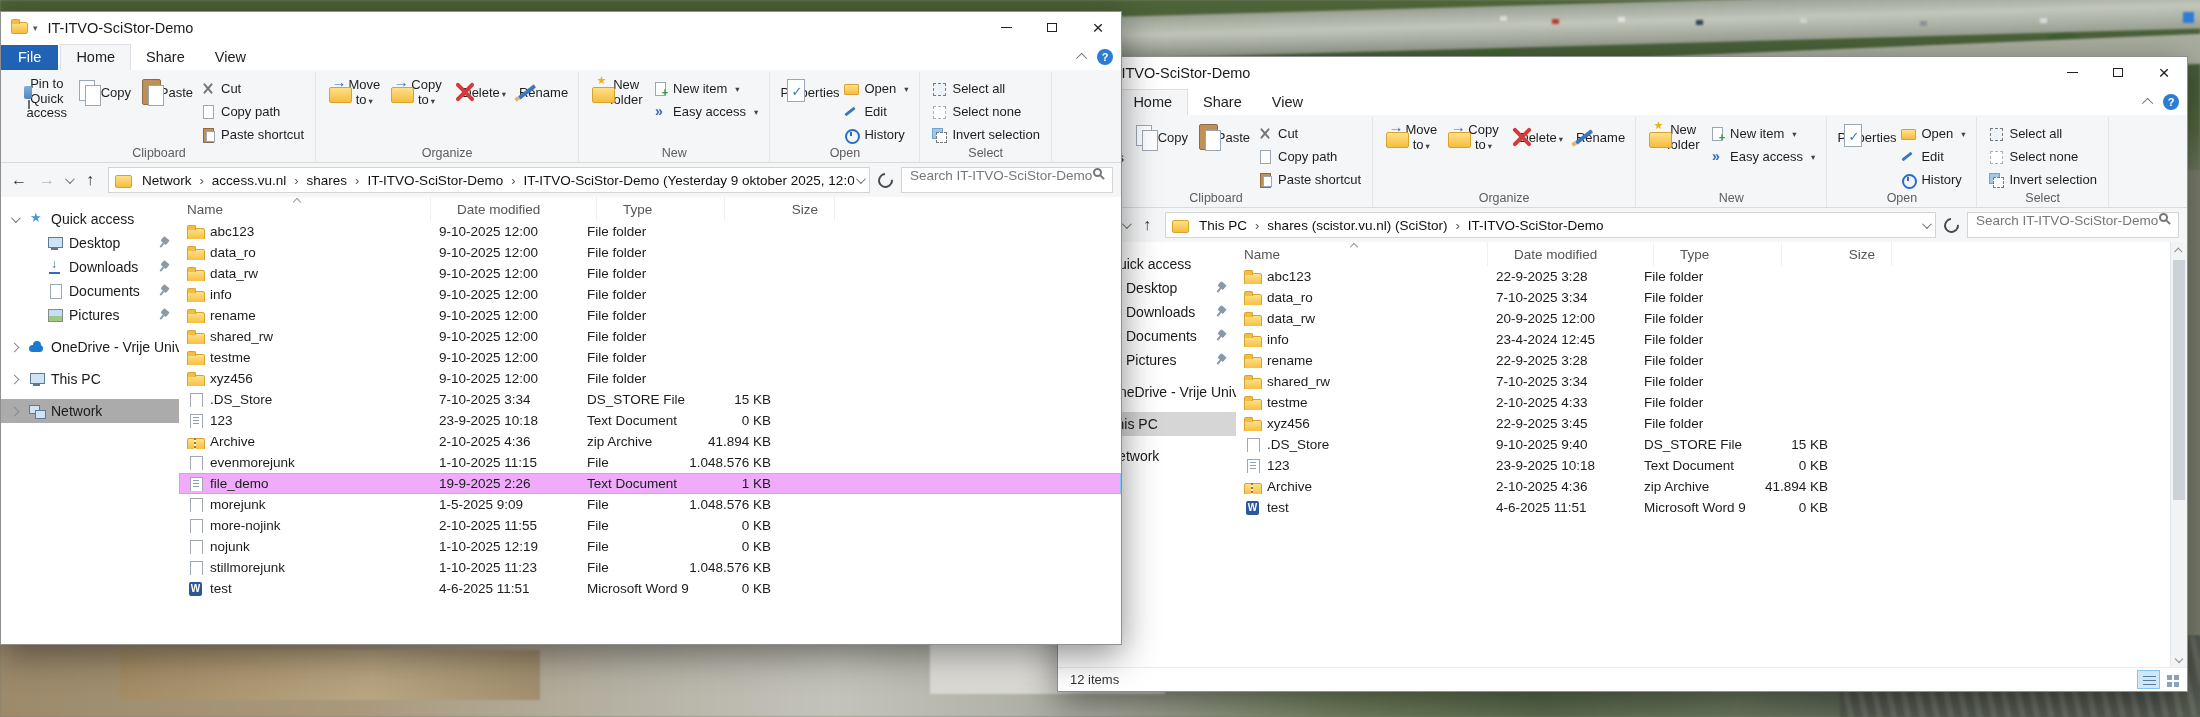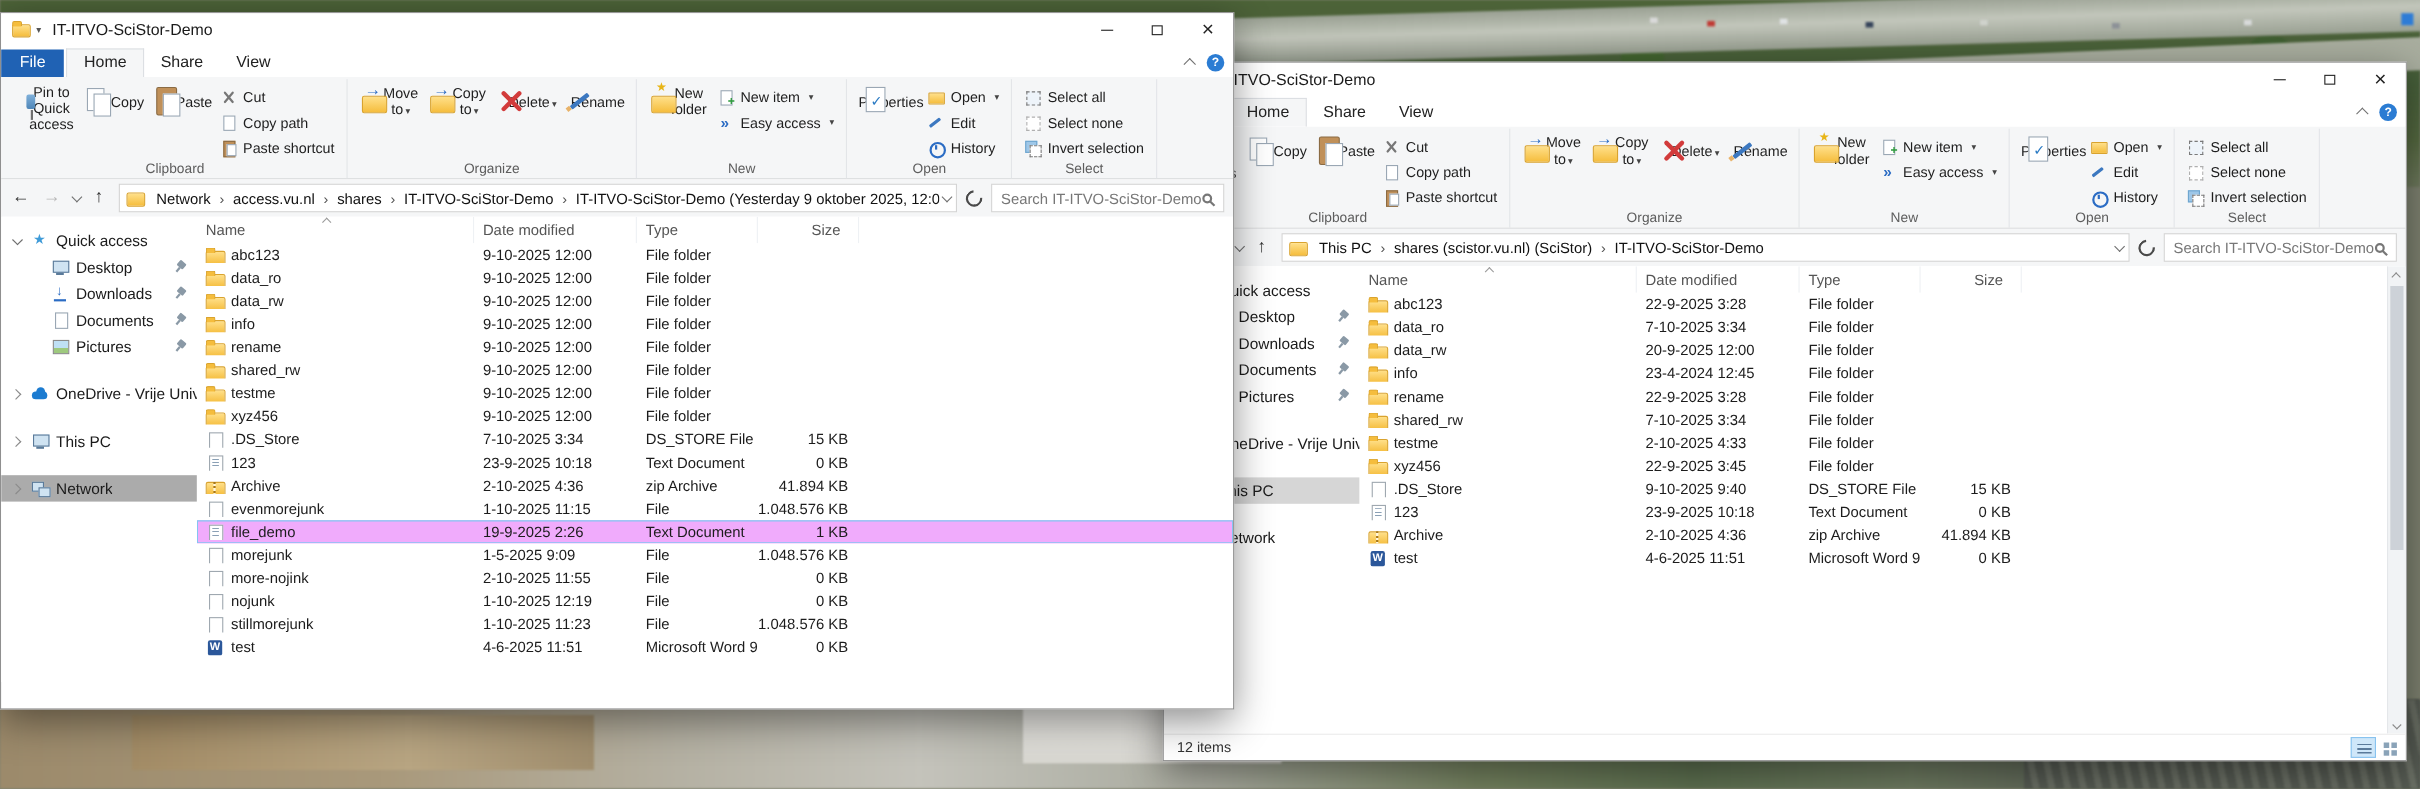--- a/index.html
+++ b/index.html
@@ -107,31 +107,31 @@
   .chev-down{border-color:#6f6f6f;transform:rotate(45deg) translateY(-2px);}
   .chev-right{border-color:#8a8a8a;transform:rotate(-45deg);}
   .addr-box{flex:1;height:26px;background:#fff;border:1px solid #d4d4d4;display:flex;align-items:center;padding:0 6px;gap:2px;min-width:0;overflow:hidden;}
   .addr-ico{width:17px;height:14px;position:relative;flex:none;margin-right:4px;}
   .addr-ico::before{content:"";position:absolute;left:0;top:2px;width:15px;height:11px;background:linear-gradient(#ffe08a,#f5bd3d);border:1px solid #d9a32e;border-radius:2px;}
   .crumbs{display:flex;list-style:none;align-items:center;white-space:nowrap;overflow:hidden;}
   .crumb{font-size:13.5px;color:#111;padding:0 4px;}
   .crumb:not(:last-child)::after{content:"›";color:#555;margin-left:8px;font-size:13px;}
   .addr-caret{margin-left:auto;}
   .refresh{width:15px;height:15px;border:2px solid #4a4a4a;border-radius:50%;border-top-color:transparent;transform:rotate(40deg);flex:none;}
-  .search-box{width:212px;height:26px;background:#fff;border:1px solid #d4d4d4;display:flex;align-items:center;padding:0 8px;flex:none;}
+  .search-box{width:212px;height:26px;background:#fff;border:1px solid #d4d4d4;display:flex;align-items:flex-start;padding:0 8px;flex:none;}
   .search-text{font-size:13.5px;color:#777;flex:1;white-space:nowrap;overflow:hidden;}
   .mag{width:9px;height:9px;border:2px solid #777;border-radius:50%;position:relative;flex:none;margin-right:2px;}
   .mag::after{content:"";position:absolute;width:6px;height:2px;background:#777;transform:rotate(45deg);right:-5px;bottom:-3px;}
 
   
   .main{position:absolute;top:185px;left:0;right:0;bottom:24px;display:flex;background:#fff;}
   .sidebar{width:178px;flex:none;padding-top:10px;overflow:hidden;position:relative;}
   .side-item{height:24px;display:flex;align-items:center;font-size:14px;color:#1a1a1a;position:relative;padding-left:28px;gap:6px;}
   .side-item.indent{padding-left:46px;}
-  .side-item.gap{margin-top:19px;}
+  .side-item.gap{margin-top:8px;}
   .side-chev{position:absolute;left:10px;top:9px;}
   .win-left .side-item.selected{background:#ababab;}
   .win-right .side-item.selected{background:#d6d6d6;}
   .side-label{white-space:nowrap;overflow:hidden;}
   .si{width:16px;height:16px;position:relative;flex:none;}
   .si-star::before{content:"★";position:absolute;left:1px;top:-1px;color:#3f9bd8;font-size:13px;}
   .si-desktop::before,.si-thispc::before{content:"";position:absolute;left:1px;top:2px;width:13px;height:9px;border:1.5px solid #5a7a9a;background:#cfe3f2;}
   .si-desktop::after,.si-thispc::after{content:"";position:absolute;left:4px;bottom:1px;width:7px;height:2px;background:#5a7a9a;}
   .si-downloads::before{content:"↓";position:absolute;left:4px;top:-2px;color:#2b6cc4;font-weight:bold;font-size:12px;}
   .si-downloads::after{content:"";position:absolute;left:2px;bottom:1px;width:11px;height:2px;background:#2b6cc4;}
@@ -140,21 +140,21 @@
   .si-onedrive::before{content:"";position:absolute;left:0;top:6px;width:14px;height:7px;background:#1c7bd0;border-radius:7px;}
   .si-onedrive::after{content:"";position:absolute;left:4px;top:2px;width:8px;height:8px;background:#1c7bd0;border-radius:50%;}
   .si-network::before{content:"";position:absolute;left:0;top:2px;width:9px;height:7px;border:1.5px solid #5a7a9a;background:#cfe3f2;}
   .si-network::after{content:"";position:absolute;left:6px;top:7px;width:9px;height:7px;border:1.5px solid #5a7a9a;background:#cfe3f2;}
   .pin-ic{display:none;position:absolute;right:10px;top:6px;width:11px;height:11px;transform:rotate(40deg);}
   .pin-ic.show{display:block;}
   .pin-ic::before{content:"";position:absolute;left:2px;top:0;width:7px;height:6px;background:#8a99a6;border-radius:1px;}
   .pin-ic::after{content:"";position:absolute;left:5px;top:6px;width:1.5px;height:5px;background:#8a99a6;}
 
   .list{flex:1;position:relative;overflow:hidden;}
-  .cols{height:24px;display:flex;font-size:13.5px;color:#555;align-items:stretch;}
+  .cols{height:24px;display:flex;font-size:13.5px;color:#555;align-items:stretch;gap:18px;}
   .col{display:flex;align-items:center;padding-left:8px;border-right:1px solid #eef1f4;position:relative;}
   .sort-caret{position:absolute;top:2px;left:46%;width:6px;height:6px;border-left:1.5px solid #9a9a9a;border-top:1.5px solid #9a9a9a;transform:rotate(45deg);}
   .c-name{width:252px;}
   .c-date{width:148px;}
   .c-type{width:110px;}
   .c-size{width:92px;justify-content:flex-end;padding-right:16px;}
   .rows{position:absolute;left:0;right:0;top:24px;bottom:0;}
   .row{height:21px;display:flex;align-items:center;font-size:13.5px;color:#1c1c1c;}
   .row .cell{padding-left:8px;white-space:nowrap;overflow:hidden;}
   .row .c-name{display:flex;align-items:flex-end;gap:6px;}

